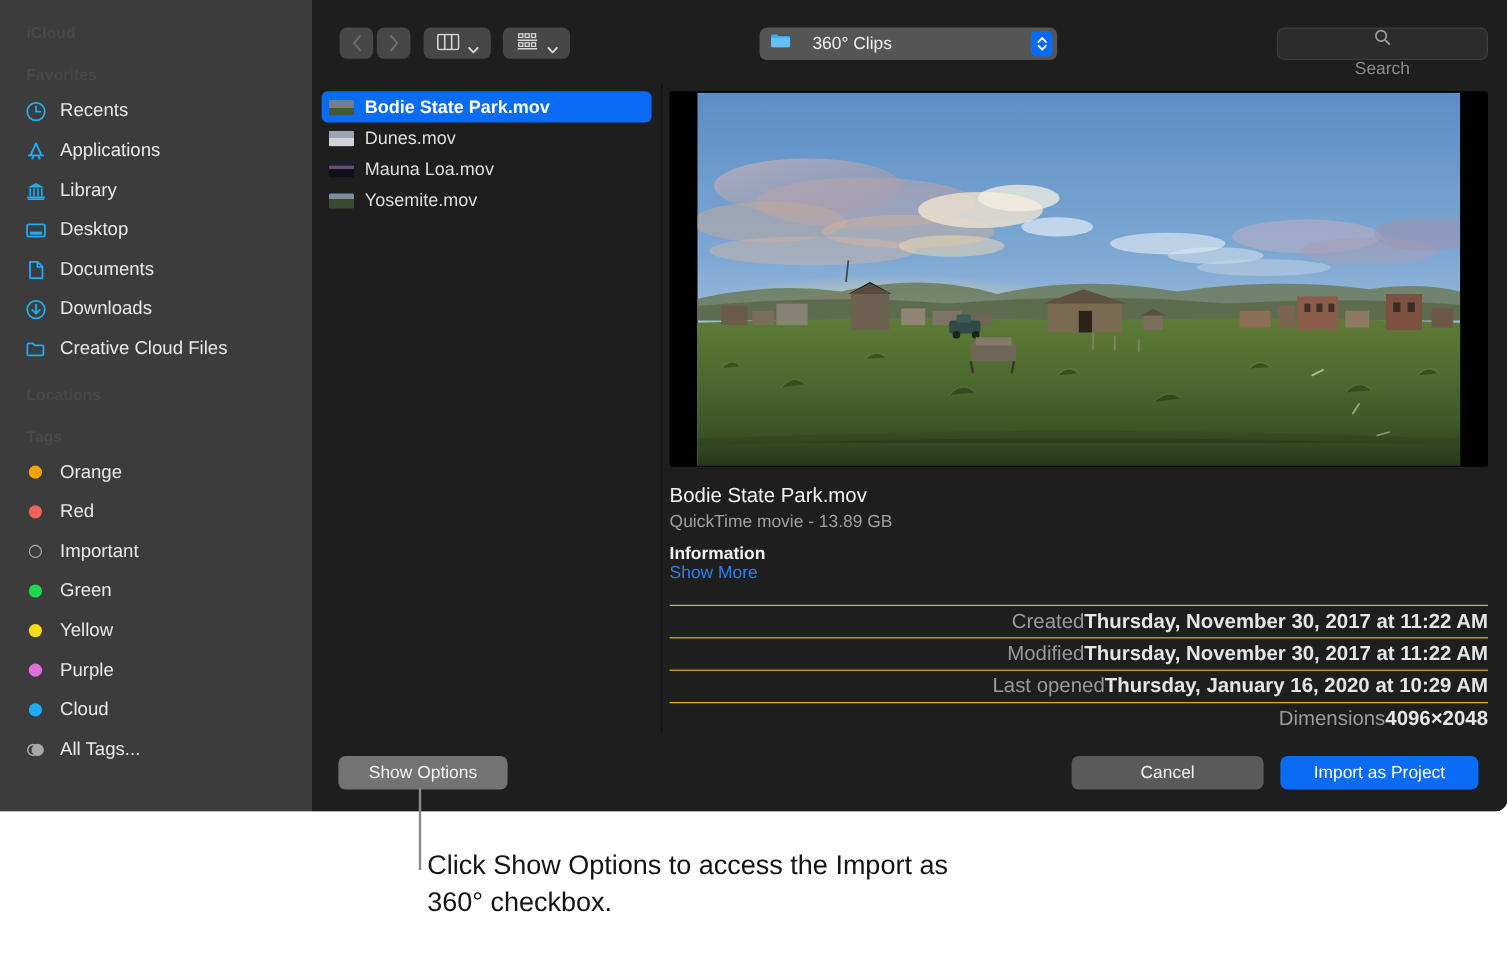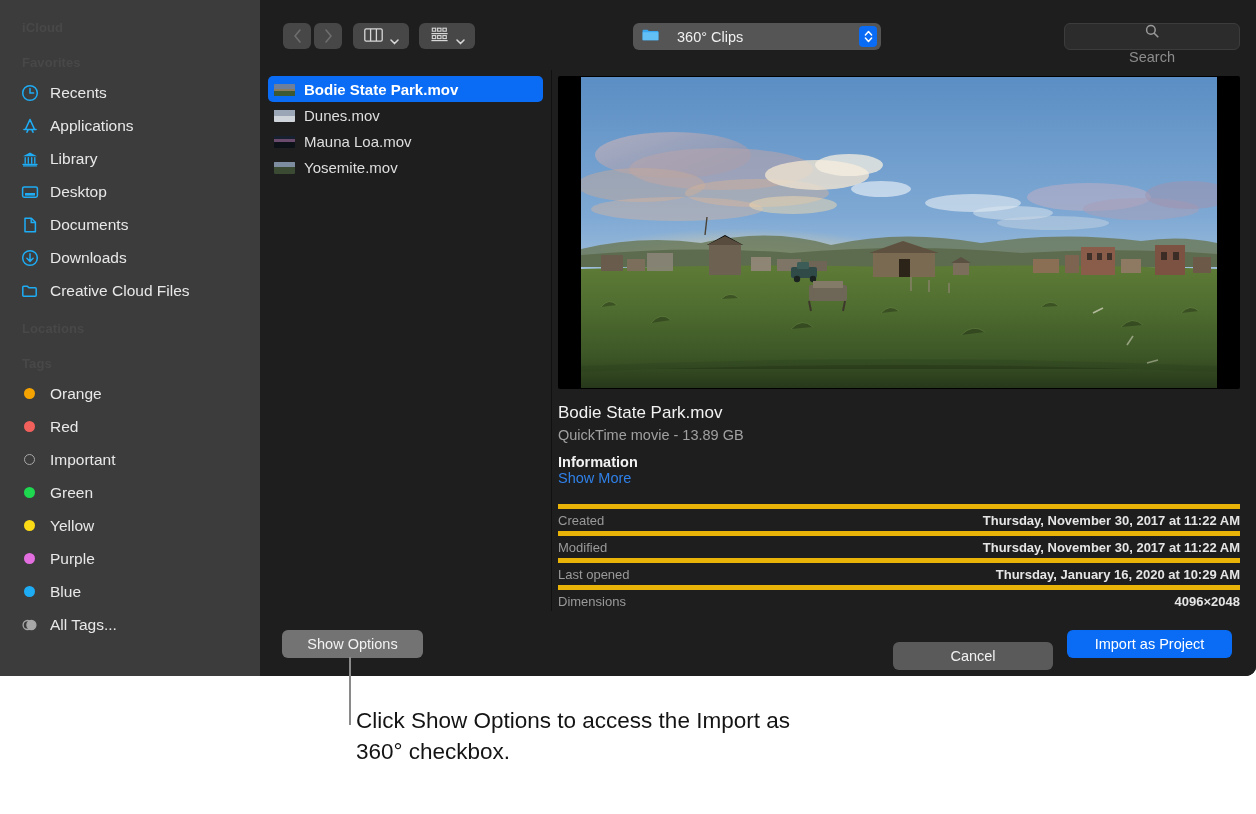--- a/index.html
+++ b/index.html
@@ -100,36 +100,36 @@
   }
   .pano { width:636px; height:311px; position:relative; overflow:hidden; }
 
   .info { padding:14px 16px 0 6px; }
   .info-title { color:#f2f2f2; font-size:17px; margin-bottom:4px; }
   .info-sub { color:#a0a0a0; font-size:14.5px; margin-bottom:11px; }
   .info-head-row { display:flex; align-items:baseline; justify-content:space-between; margin-bottom:18px;flex-direction:column; }
   .info-head { color:#f2f2f2; font-size:14.5px; font-weight:bold; }
   .show-more { color:#2f80e8; font-size:14.5px; cursor:default; }
   .meta-row {
-    display:flex; justify-content:space-between; align-items:center;
-    height:27px; border-top:5px solid #eab308; font-size:13px;
+    display:flex; justify-content:flex-end; align-items:center;
+    height:27px; border-top:1px solid #eab308; font-size:17px;
   }
   .meta-k { color:#9a9a9a; }
   .meta-v { color:#e5e5e5; font-weight:bold; }
 
   
   .bottombar { position:absolute; left:0; right:0; bottom:0; height:65px; background:#1e1e1e; }
   .btn {
     position:absolute; top:19px; height:28px; border-radius:6px;
     display:flex; align-items:center; justify-content:center;
     font-size:14.5px; cursor:default; border:none;
     font-family:"Liberation Sans", sans-serif;
   }
   .btn-showopts { left:22px; width:141px; background:#737373; color:#f2f2f2; }
-  .btn-cancel   { right:203px; width:160px; background:#5a5a5a; color:#f2f2f2;margin-top:12px; }
+  .btn-cancel   { right:203px; width:160px; background:#5a5a5a; color:#f2f2f2; }
   .btn-import   { right:24px; width:165px; background:#0a6cf5; color:#ffffff; }
 
   
   .callout-line {
     position:absolute; left:349px; top:657px; width:2px; height:68px;
     background:#8a8a8a;
   }
   .callout-text {
     position:absolute; left:356px; top:705px; width:460px;
     color:#141414; font-size:22.5px; line-height:1.38;
@@ -252,21 +252,21 @@
       <div class="sb-item">
         <span class="sb-ico">
             <span class="tag-dot" style="background:#e36ee0"></span>
           </span>
         <span class="sb-label">Purple</span>
       </div>
       <div class="sb-item">
         <span class="sb-ico">
             <span class="tag-dot" style="background:#1eacf5"></span>
           </span>
-        <span class="sb-label">Blue</span>
+        <span class="sb-label">Cloud</span>
       </div>
       <div class="sb-item">
         <span class="sb-ico">
           <svg width="18" height="14" viewBox="0 0 18 14">
               <circle cx="6.6" cy="7" r="4.5" fill="none" stroke="#a8a8a8" stroke-width="1.3"></circle>
               <circle cx="10.4" cy="7" r="4.5" fill="#a8a8a8" stroke="#a8a8a8" stroke-width="1.3"></circle>
             </svg>
         </span>
         <span class="sb-label">All Tags...</span>
       </div>

